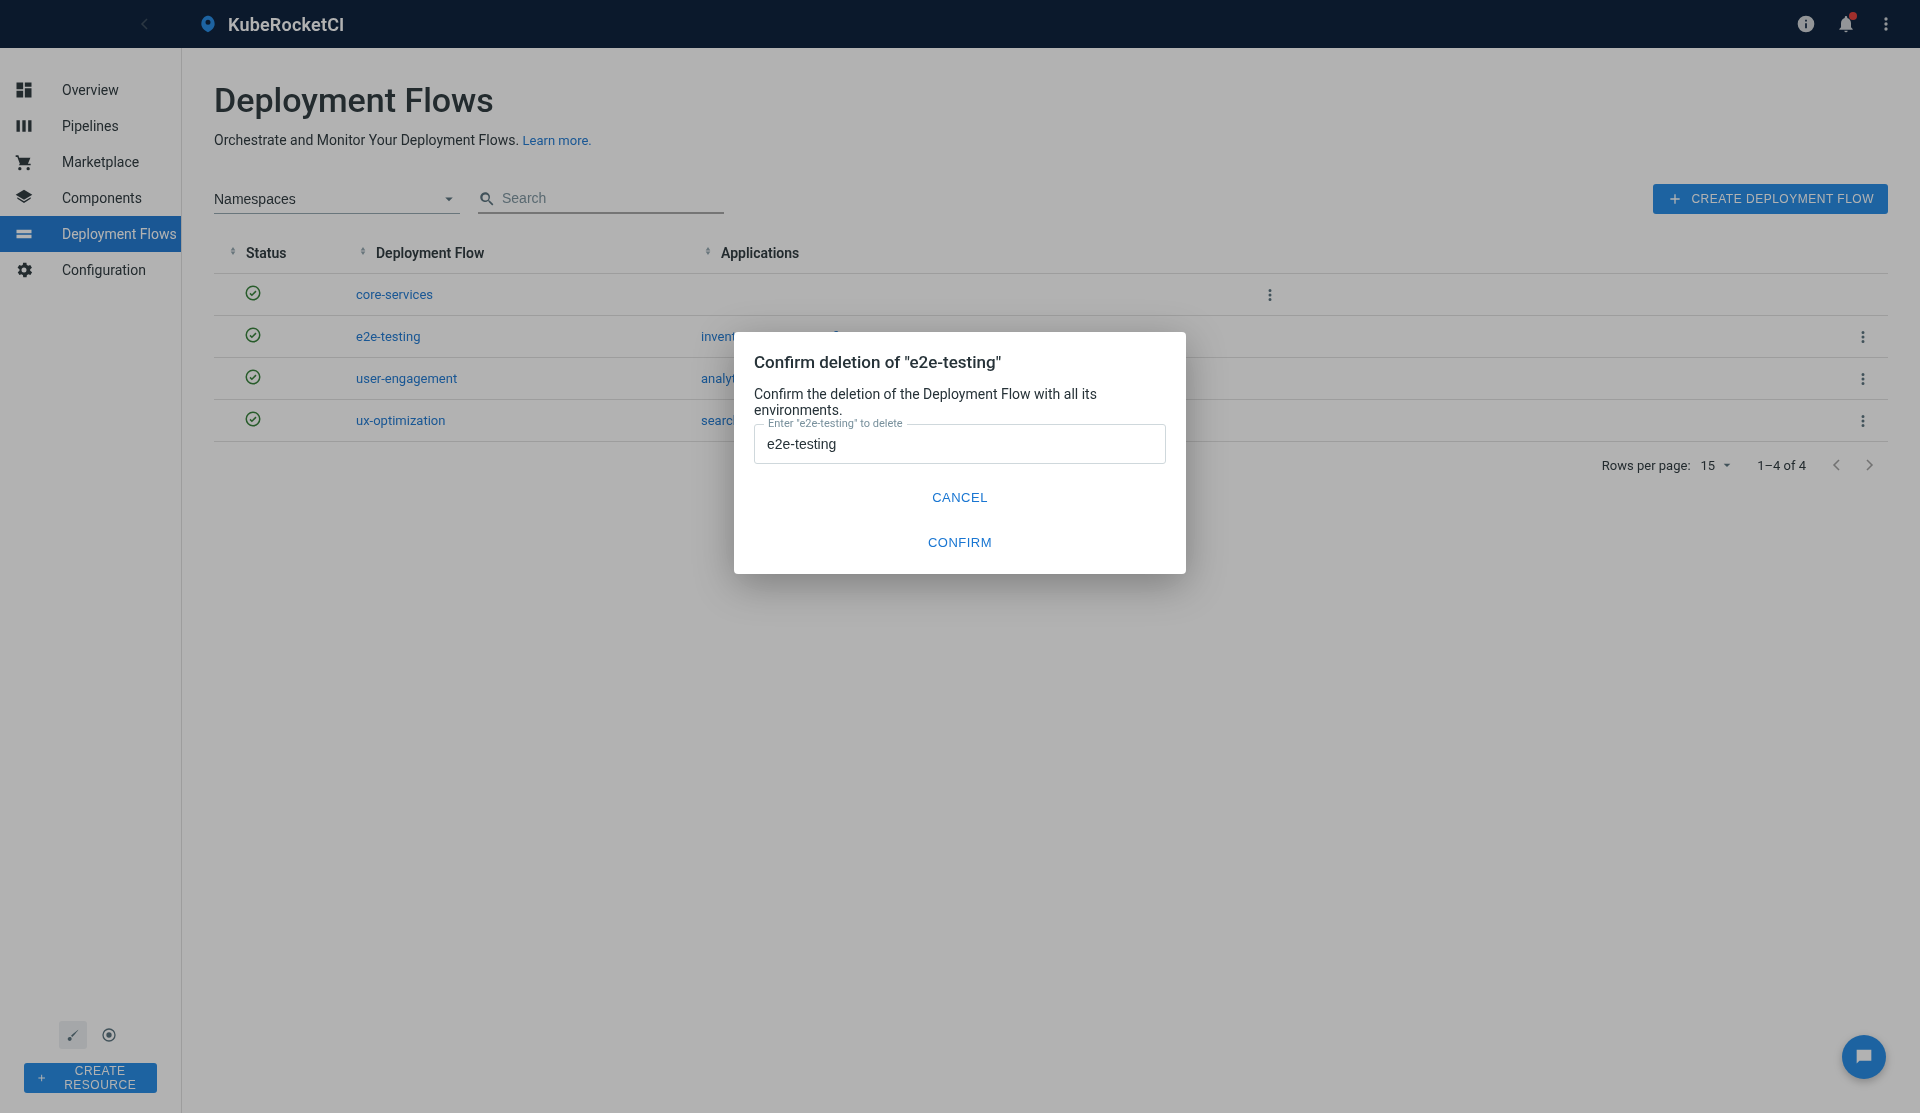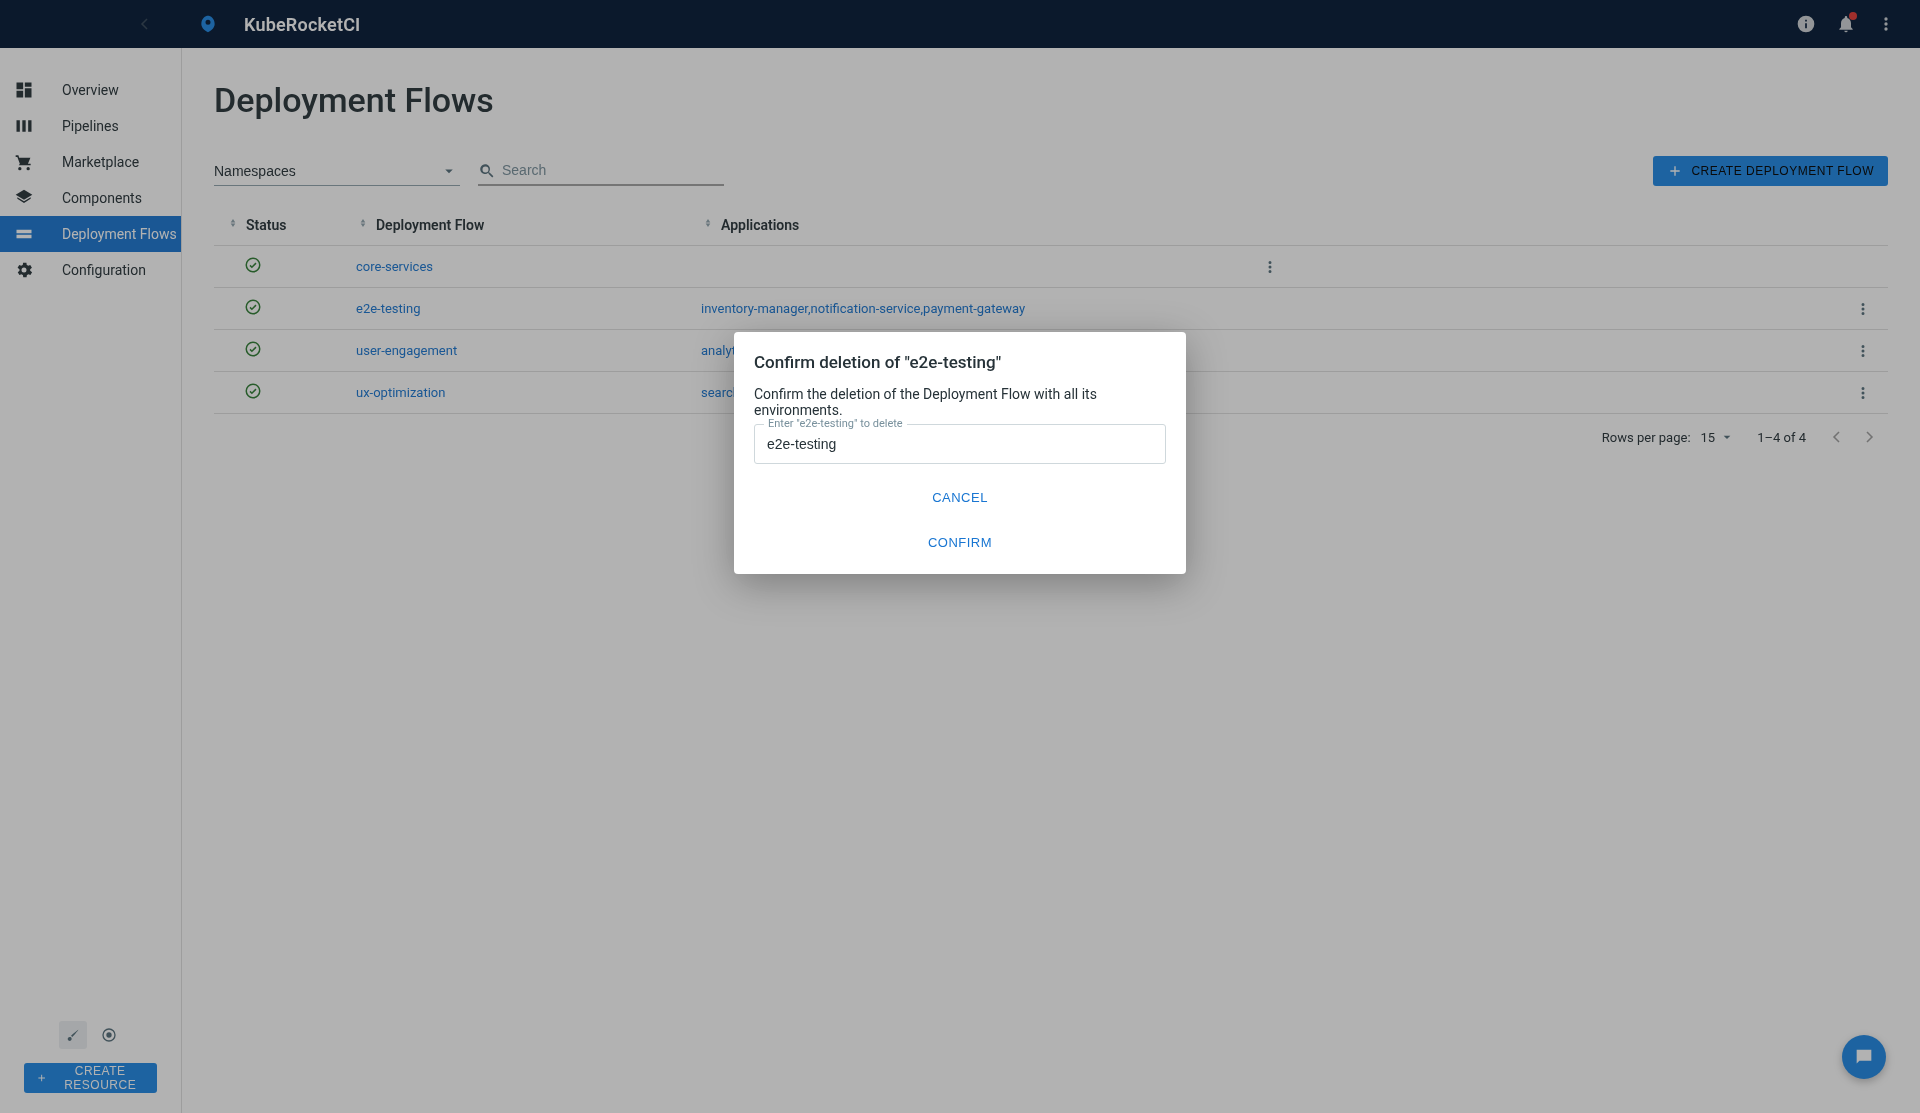--- a/index.html
+++ b/index.html
@@ -2,21 +2,21 @@
 <html><head>
 <meta charset="utf-8">
 <style>
 * { margin: 0; padding: 0; box-sizing: border-box; }
 html, body { width: 100%; height: 100%; font-family: Roboto, 'Helvetica Neue', Arial, sans-serif; color: #263238; background: #f5f5f5; overflow: hidden; }
 
 
 .app-bar { position: fixed; top: 0; left: 0; right: 0; height: 48px; background: #021835; display: flex; align-items: center; color: #fff; z-index: 20; }
 .app-bar-collapse { width: 182px; height: 48px; display: flex; align-items: center; justify-content: flex-end; padding-right: 28px; }
 .app-bar-collapse svg { width: 18px; height: 18px; fill: #334455; }
-.app-bar-brand { display: flex; align-items: center; gap: 26px; padding-left: 16px; font-weight: 600; font-size: 18px; letter-spacing: .2px; }
+.app-bar-brand { display: flex; align-items: center; gap: 10px; padding-left: 16px; font-weight: 600; font-size: 18px; letter-spacing: .2px; }
 .app-bar-brand svg { width: 20px; height: 20px; }
 .app-bar-spacer { flex: 1; }
 .app-bar-icons { display: flex; align-items: center; gap: 20px; padding-right: 24px; }
 .app-bar-icons .icon-btn { position: relative; width: 20px; height: 20px; display: flex; align-items: center; justify-content: center; cursor: pointer; }
 .app-bar-icons svg { width: 20px; height: 20px; fill: #d0d4d8; }
 .notif-dot { position: absolute; top: -2px; right: -1px; width: 8px; height: 8px; background: #e53935; border-radius: 50%; }
 
 
 .sidebar { position: fixed; top: 48px; left: 0; bottom: 0; width: 182px; background: #fff; border-right: 1px solid #e0e0e0; display: flex; flex-direction: column; z-index: 15; }
 .side-list { flex: 1; padding-top: 24px; }
@@ -42,21 +42,21 @@
 
 .toolbar { margin-top: 36px; display: flex; align-items: flex-end; gap: 18px; }
 .ns-select { width: 246px; position: relative; }
 .ns-select-input { width: 100%; height: 30px; border: none; border-bottom: 1px solid #90a4ae; background: transparent; font-size: 14px; color: #263238; padding-right: 24px; }
 .ns-select svg { position: absolute; right: 2px; bottom: 6px; width: 18px; height: 18px; fill: #546e7a; pointer-events: none; }
 .search-wrap { width: 246px; position: relative; }
 .search-wrap svg { position: absolute; left: 0; bottom: 6px; width: 18px; height: 18px; fill: #546e7a; pointer-events: none; }
 .search-input { width: 100%; height: 30px; border: none; border-bottom: 2px solid #a3a3a3; background: transparent; font-size: 14px; color: #263238; padding-left: 24px; }
 .search-input::placeholder { color: #78909c; }
 .tool-spacer { flex: 1; }
-.create-flow { height: 30px; background: #1e88e5; color: #000000; border: none; border-radius: 3px; font-size: 12px; font-weight: 500; letter-spacing: .5px; display: flex; align-items: center; gap: 8px; padding: 0 14px; cursor: pointer; }
+.create-flow { height: 30px; background: #1e88e5; color: #ffffff; border: none; border-radius: 3px; font-size: 12px; font-weight: 500; letter-spacing: .5px; display: flex; align-items: center; gap: 8px; padding: 0 14px; cursor: pointer; }
 .create-flow svg { width: 16px; height: 16px; fill: #fff; }
 
 
 .table { margin-top: 18px; }
 .table-row { display: grid; grid-template-columns: 130px 345px 1fr 50px; align-items: center; height: 42px; border-bottom: 1px solid #e0e0e0; padding-left: 12px; }
 .table-head .th { display: flex; align-items: flex-end; gap: 6px; font-size: 14px; font-weight: 600; color: #263238; }
 .th .sort-icon svg { width: 14px; height: 14px; fill: #90a4ae; }
 .td { font-size: 13px; }
 .td-status { display: flex; align-items: center; }
 .td-status svg { width: 18px; height: 18px; }
@@ -194,20 +194,24 @@
           <path d="M19 13h-6v6h-2v-6H5v-2h6V5h2v6h6v2z"></path>
         </svg>
       <span>CREATE RESOURCE</span>
     </button>
   </div>
 </div>
 
 <div class="main">
   <div class="page">
     <h1 class="page-title">Deployment Flows</h1>
+    <p class="page-sub">
+      <span>Orchestrate and Monitor Your Deployment Flows.</span>
+      <a href="#">Learn more.</a>
+    </p>
 
     <div class="toolbar">
       <div class="ns-select">
         <input class="ns-select-input" readonly="" value="Namespaces" style="">
         <svg viewBox="0 0 24 24">
             <path d="M7 10l5 5 5-5z"></path>
           </svg>
       </div>
       <div class="search-wrap">
         <svg viewBox="0 0 24 24">

